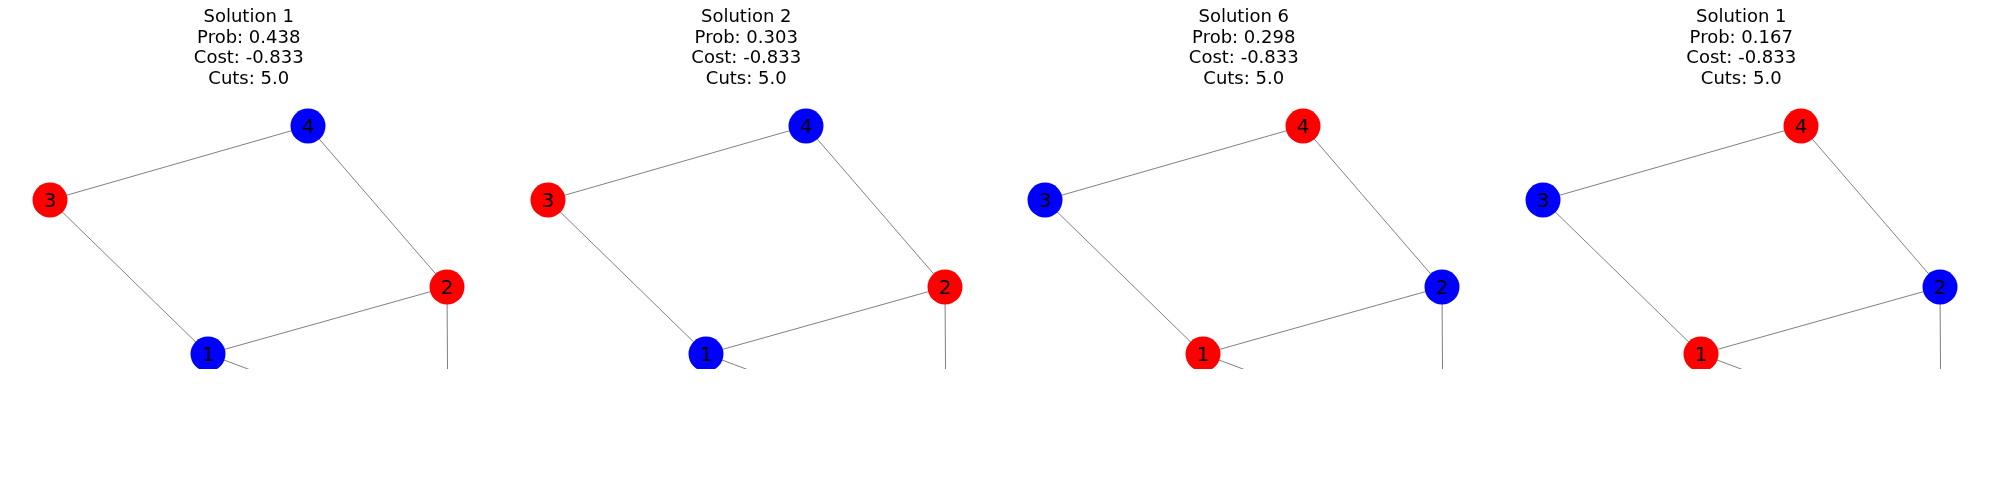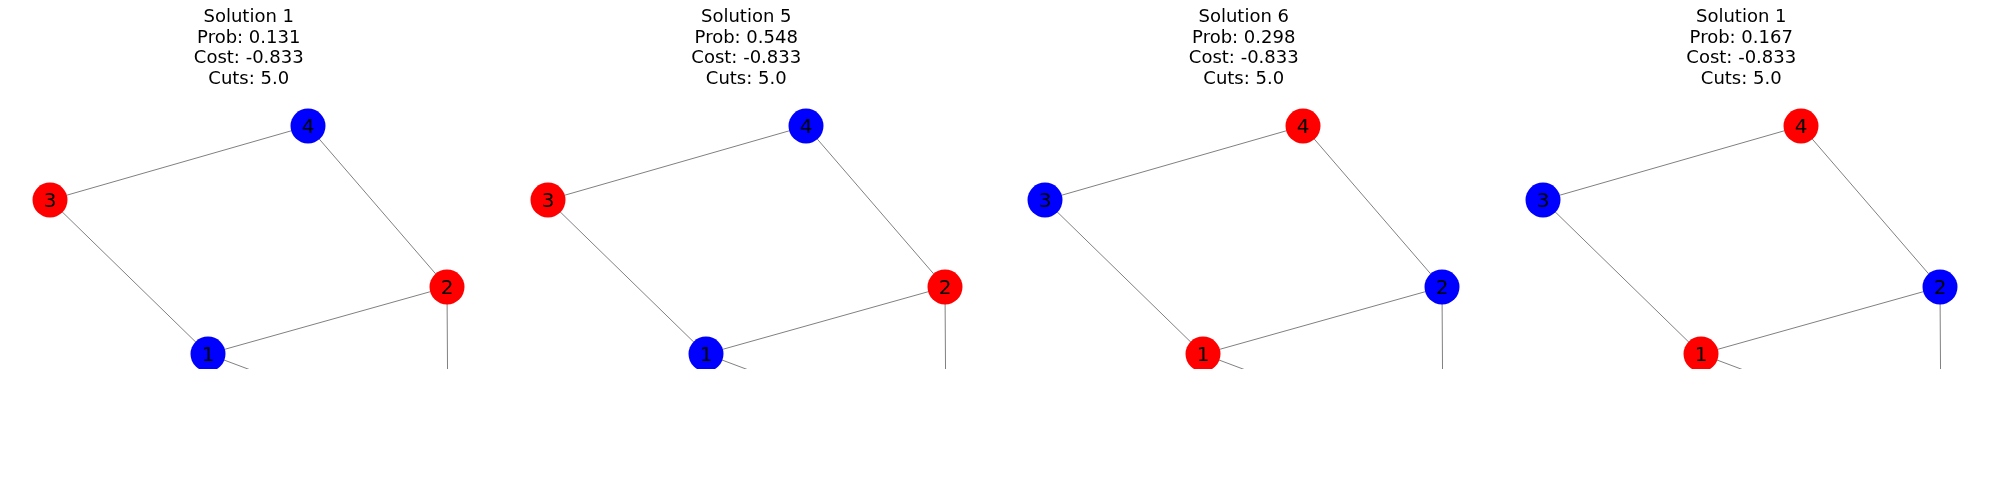--- a/index.html
+++ b/index.html
@@ -50,21 +50,21 @@
   }
 </style>
 </head>
 <body>
 
 <div class="figure">
 
   <div class="panel">
     <div class="panel-title">
       <div>Solution 1</div>
-      <div>Prob: 0.131</div>
+      <div>Prob: 0.438</div>
       <div>Cost: -0.833</div>
       <div>Cuts: 5.0</div>
     </div>
     <svg class="graph" viewBox="0 0 497.5 489">
         <line x1="50" y1="200" x2="308" y2="126" stroke="#808080" stroke-width="1"></line>
         <line x1="308" y1="126" x2="447" y2="287" stroke="#808080" stroke-width="1"></line>
         <line x1="50" y1="200" x2="208" y2="354" stroke="#808080" stroke-width="1"></line>
         <line x1="208" y1="354" x2="447" y2="287" stroke="#808080" stroke-width="1"></line>
         <line x1="208" y1="354" x2="448" y2="444" stroke="#808080" stroke-width="1"></line>
         <line x1="447" y1="287" x2="448" y2="444" stroke="#808080" stroke-width="1"></line>
@@ -76,22 +76,22 @@
         <text x="447" y="294" text-anchor="middle" fill="#000000">2</text>
         <circle cx="50" cy="200" r="17.5" fill="#ff0000"></circle>
         <text x="50" y="207" text-anchor="middle" fill="#000000">3</text>
         <circle cx="308" cy="126" r="17.5" fill="#0000ff"></circle>
         <text x="308" y="133" text-anchor="middle" fill="#000000">4</text>
       </svg>
   </div>
 
   <div class="panel">
     <div class="panel-title">
-      <div>Solution 5</div>
-      <div>Prob: 0.548</div>
+      <div>Solution 2</div>
+      <div>Prob: 0.303</div>
       <div>Cost: -0.833</div>
       <div>Cuts: 5.0</div>
     </div>
     <svg class="graph" viewBox="0 0 497.5 489">
         <line x1="50" y1="200" x2="308" y2="126" stroke="#808080" stroke-width="1"></line>
         <line x1="308" y1="126" x2="447" y2="287" stroke="#808080" stroke-width="1"></line>
         <line x1="50" y1="200" x2="208" y2="354" stroke="#808080" stroke-width="1"></line>
         <line x1="208" y1="354" x2="447" y2="287" stroke="#808080" stroke-width="1"></line>
         <line x1="208" y1="354" x2="448" y2="444" stroke="#808080" stroke-width="1"></line>
         <line x1="447" y1="287" x2="448" y2="444" stroke="#808080" stroke-width="1"></line>

